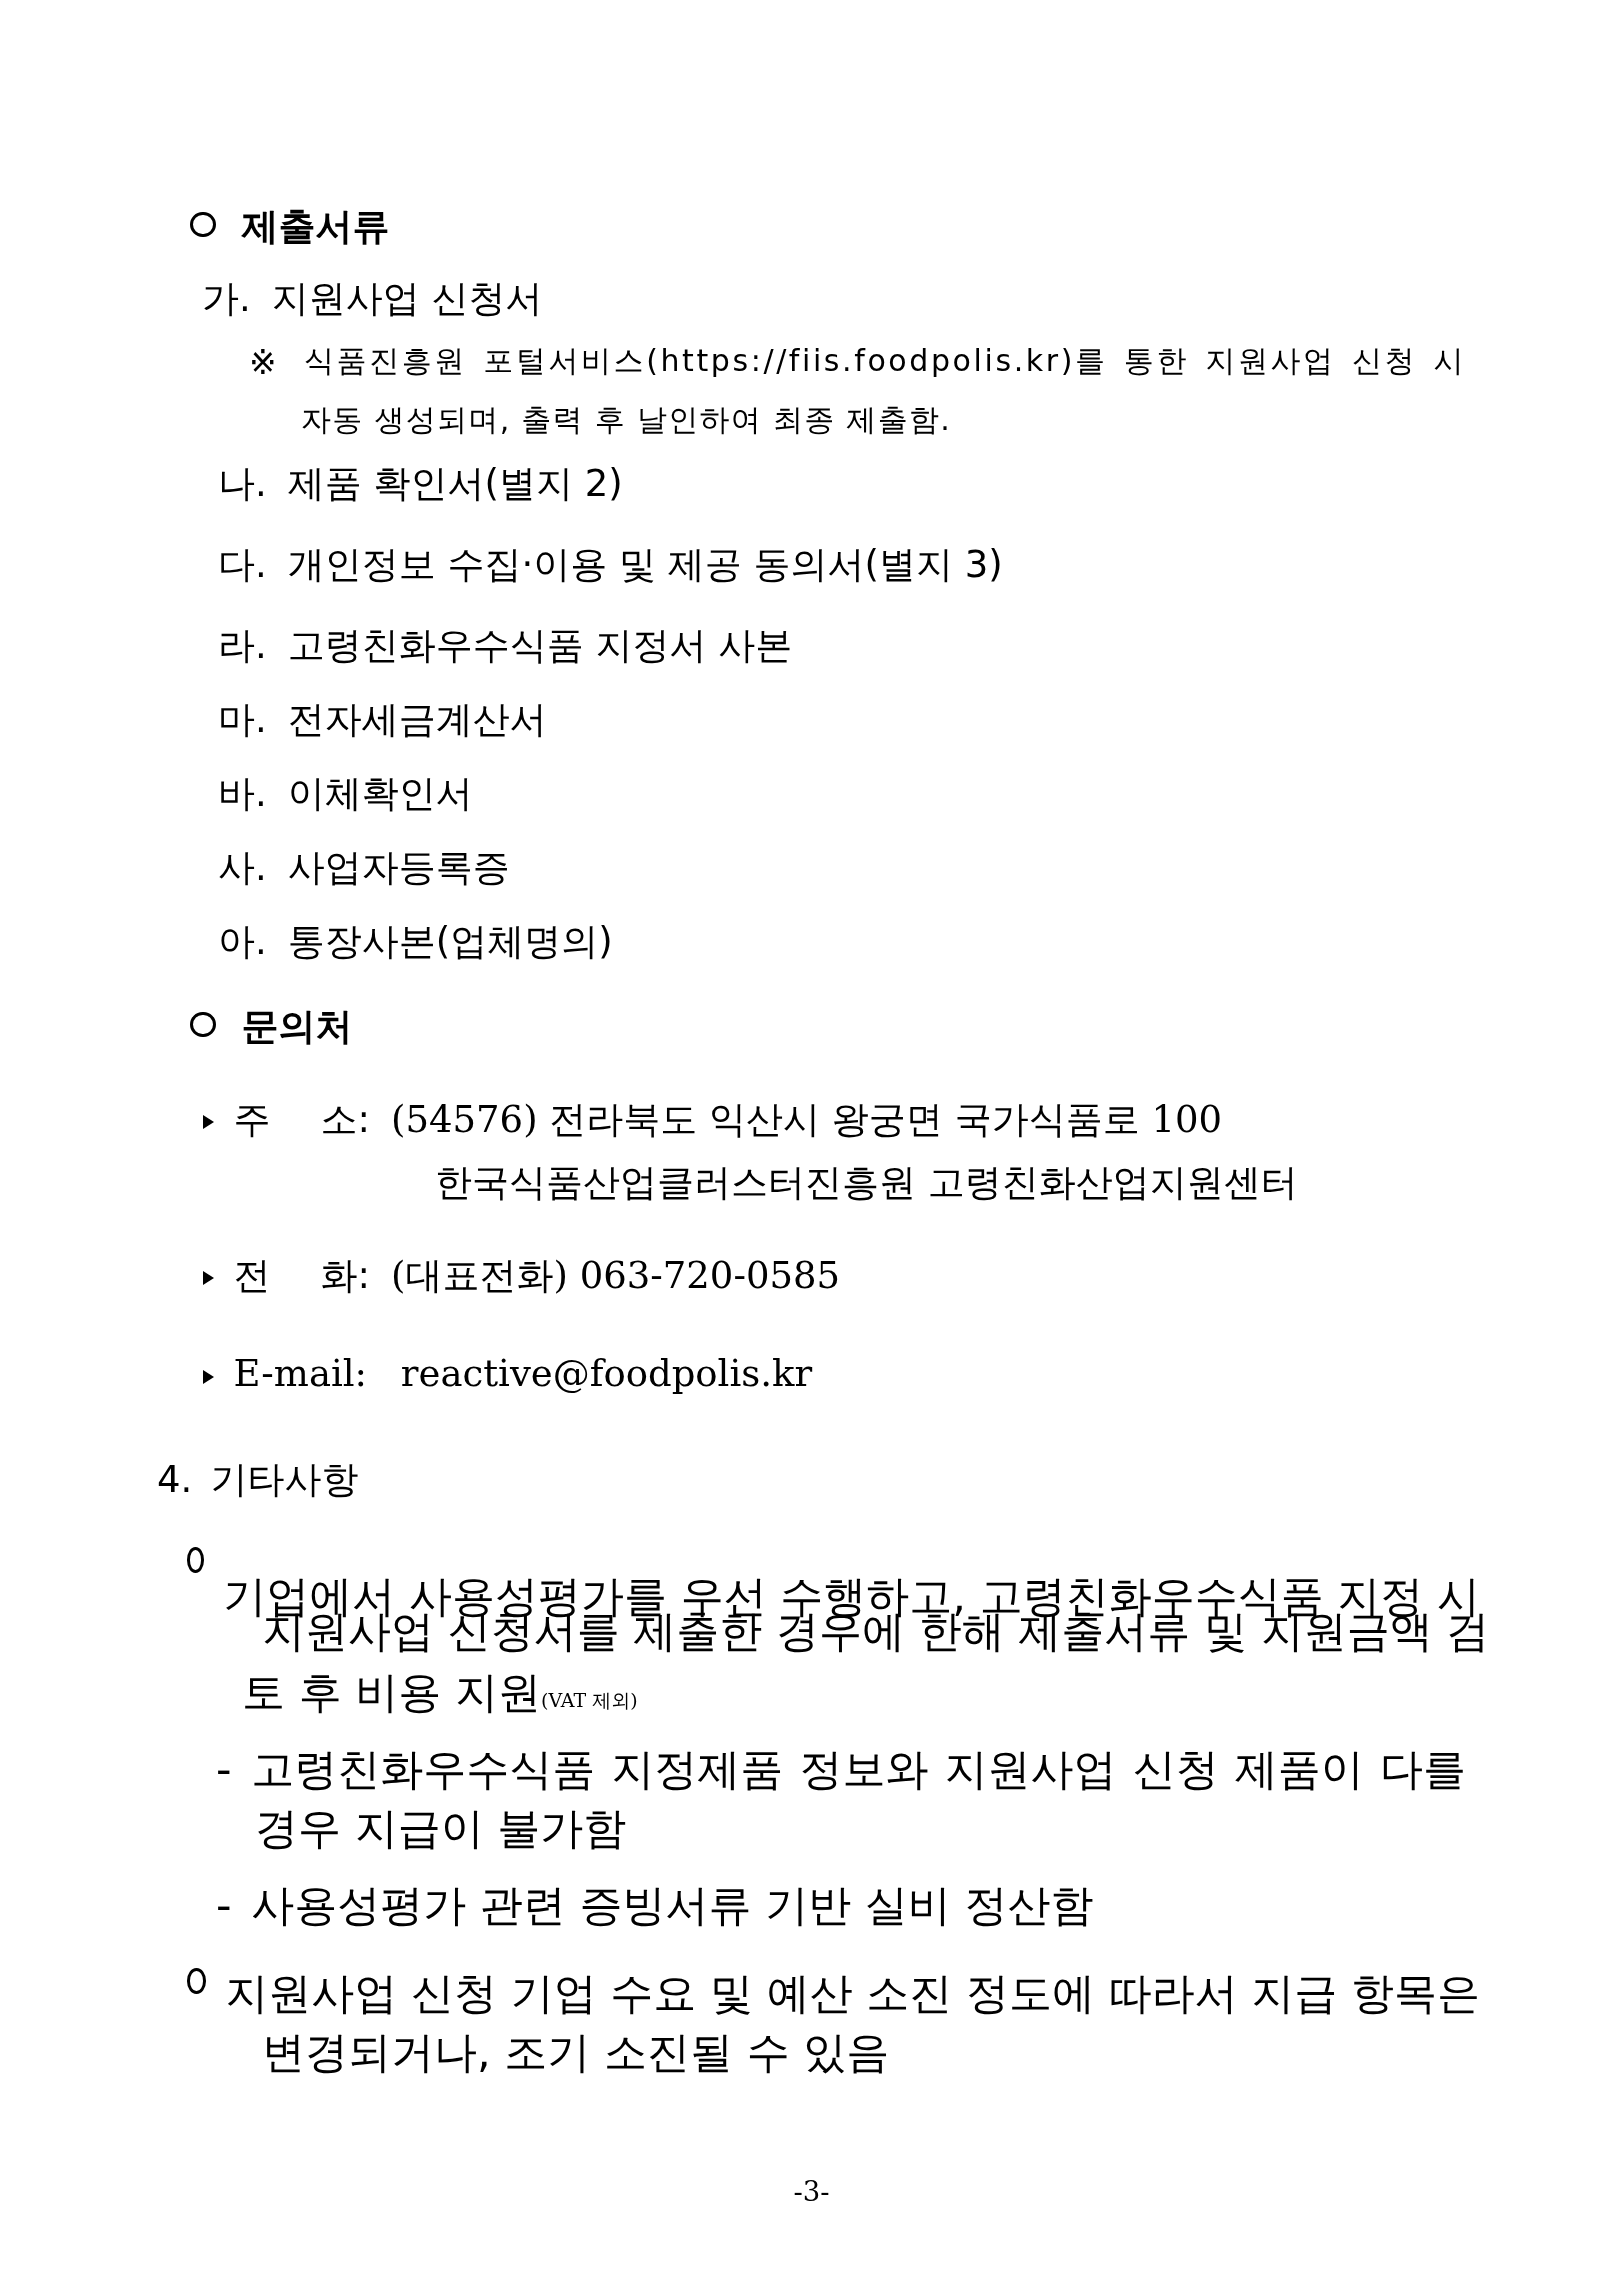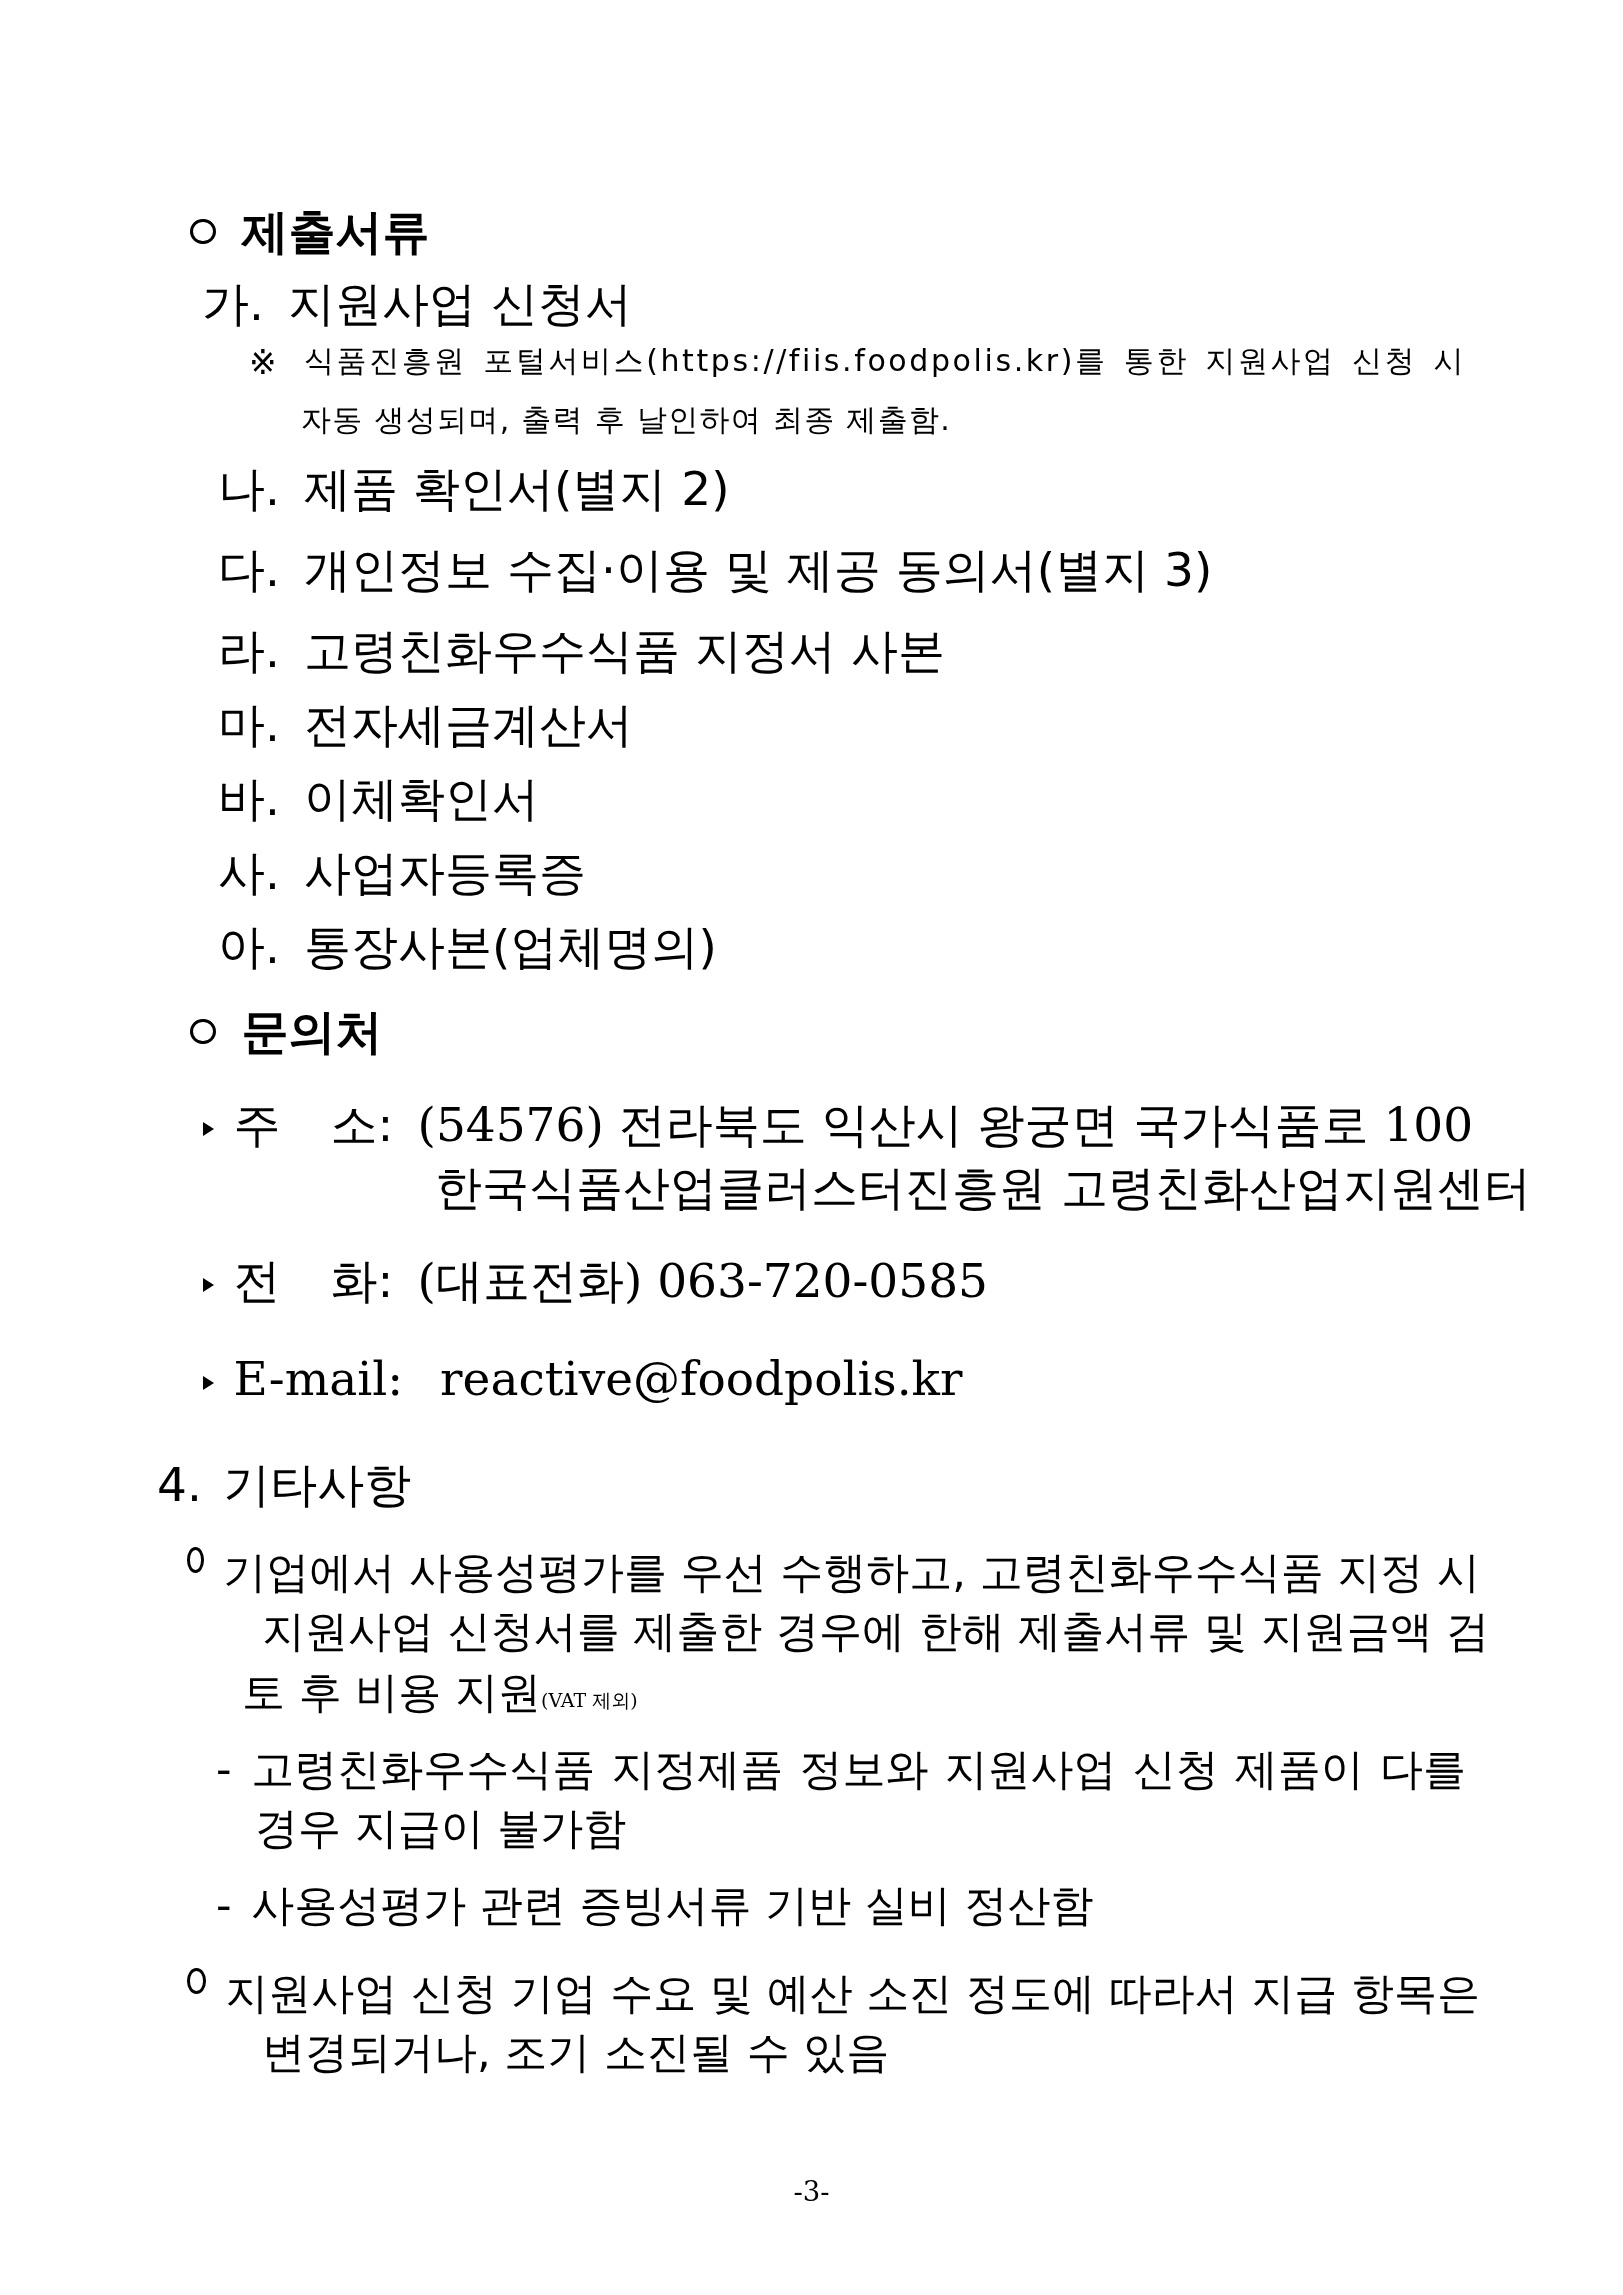--- a/index.html
+++ b/index.html
@@ -1,18 +1,18 @@
 <!DOCTYPE html>
 <html style="font-size:10.5px"><head>
 <meta charset="utf-8">
 <style>
   html, body { margin:0; padding:0; background:#ffffff; }
   body { width:1623px; height:2295px; position:relative; overflow:hidden; color:#000; font-family:"DejaVu Sans", sans-serif; }
   .ln { position:absolute; white-space:nowrap; line-height:1; }
-  .big { font-size:47px; }
+  .big { font-size:37px; }
   .mid { font-size:43px; }
   .small { font-size:30px; letter-spacing:1.3px; }
   .bold { font-weight:bold; }
   .serif { font-family:"DejaVu Serif", serif; }
   .just { display:flex; justify-content:space-between; }
   .tri { display:inline-block; width:0; height:0; border-top:7.9px solid transparent; border-bottom:7.9px solid transparent; border-left:11.8px solid #000; vertical-align:middle; margin-right:19.6px; }
   .circ { display:inline-block; width:19.6px; height:19.6px; border:3.3px solid #000; border-radius:50%; vertical-align:middle; margin-right:26px; position:relative; top:-3.9px; }
   .sup-small { font-size:19px; }
   .page-num { font-size:27.5px; }
 </style>
@@ -86,21 +86,21 @@
 </div>
 
 <div class="ln big" style="left:157px; top:1461px;">
   <span>4.</span>
   <span style="margin-left:6.5px;">기타사항</span>
 </div>
 
 <div class="ln mid" style="left:187px; top:1551px; width:1293px;">
   <div class="just">
     <span class="circ" style="margin-right:19.6px;"></span>
-    <span style="flex:1; text-align:justify; text-align-last:justify;">기업에서 사용성평가를 우선 수행하고, 고령친화우수식품 지정 시</span>
+    <span style="flex:1; text-align:justify; text-align-last:justify;margin-top:24px;">기업에서 사용성평가를 우선 수행하고, 고령친화우수식품 지정 시</span>
   </div>
 </div>
 <div class="ln mid" style="left:262px; top:1610px; width:1217px; text-align:justify; text-align-last:justify;">지원사업 신청서를 제출한 경우에 한해 제출서류 및 지원금액 검</div>
 <div class="ln mid" style="left:242px; top:1671px;">
   <span>토 후 비용 지원</span><span class="sup-small serif">(VAT 제외)</span>
 </div>
 
 <div class="ln mid" style="left:216px; top:1748px; width:1250px;">
   <div class="just">
     <span style="margin-right:19.6px;">-</span>

